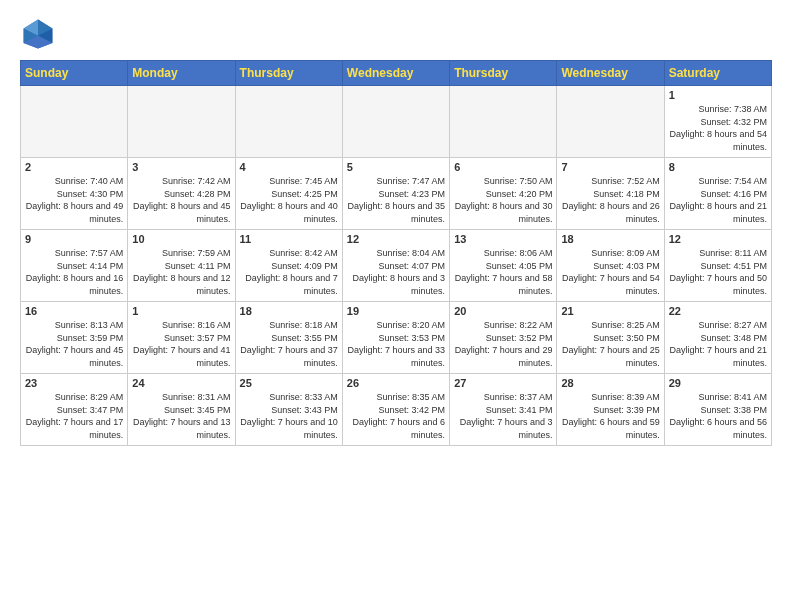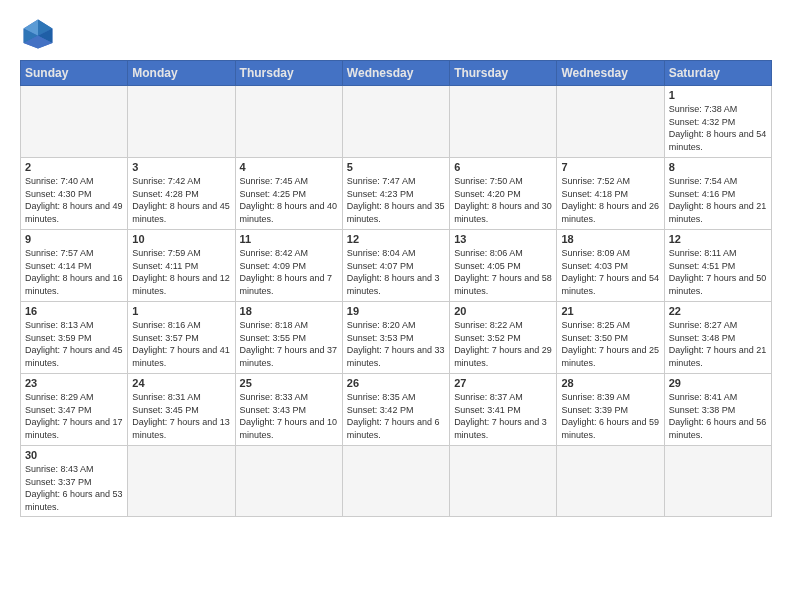--- a/index.html
+++ b/index.html
@@ -53,21 +53,21 @@
       font-size: 13px;
       color: #555;
     }
     .calendar {
       width: 100%;
       border-collapse: collapse;
       border: 1px solid #ccc;
     }
     .calendar th {
       background-color: #4472C4;
-      color: #e5e5e5;
+      color: #fde047;
       font-size: 12px;
       font-weight: bold;
       padding: 5px 4px;
       text-align: left;
       border: 1px solid #3a62a8;
     }
     .calendar td {
       width: calc(100% / 7);
       vertical-align: top;
       padding: 3px 4px;
@@ -83,20 +83,21 @@
     .day-number {
       font-size: 11px;
       font-weight: bold;
       display: block;
       margin-bottom: 2px;
     }
     .day-info {
       font-size: 9px;
       line-height: 1.4;
       color: #333;
+      text-align: right;
     }
     .last-row td {
       height: 60px;
     }
   </style>
 </head>
 <body>
 
 <div class="page">
   <div class="header">
@@ -315,29 +316,15 @@
 Sunset: 3:39 PM
 Daylight: 6 hours and 59 minutes.</div>
           </td>
           <td>
             <span class="day-number">29</span>
             <div class="day-info">Sunrise: 8:41 AM
 Sunset: 3:38 PM
 Daylight: 6 hours and 56 minutes.</div>
           </td>
         </tr>
-        <tr class="last-row">
-          <td>
-            <span class="day-number">30</span>
-            <div class="day-info">Sunrise: 8:43 AM
-Sunset: 3:37 PM
-Daylight: 6 hours and 53 minutes.</div>
-          </td>
-          <td class="empty"></td>
-          <td class="empty"></td>
-          <td class="empty"></td>
-          <td class="empty"></td>
-          <td class="empty"></td>
-          <td class="empty"></td>
-        </tr>
       </tbody>
   </table>
 </div>
 
 </body></html>

